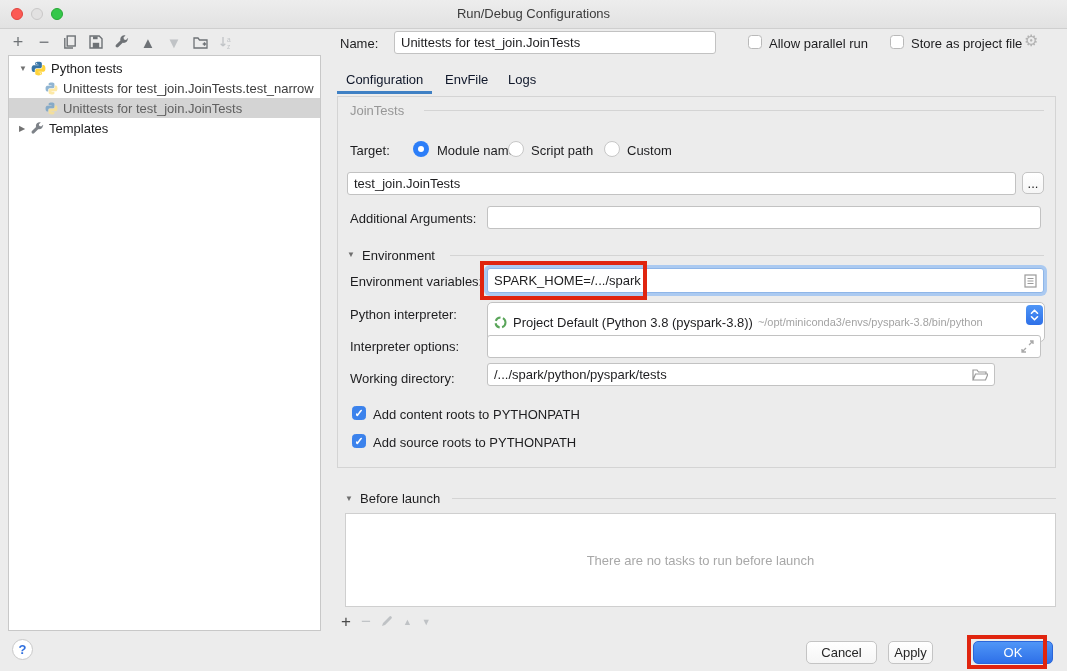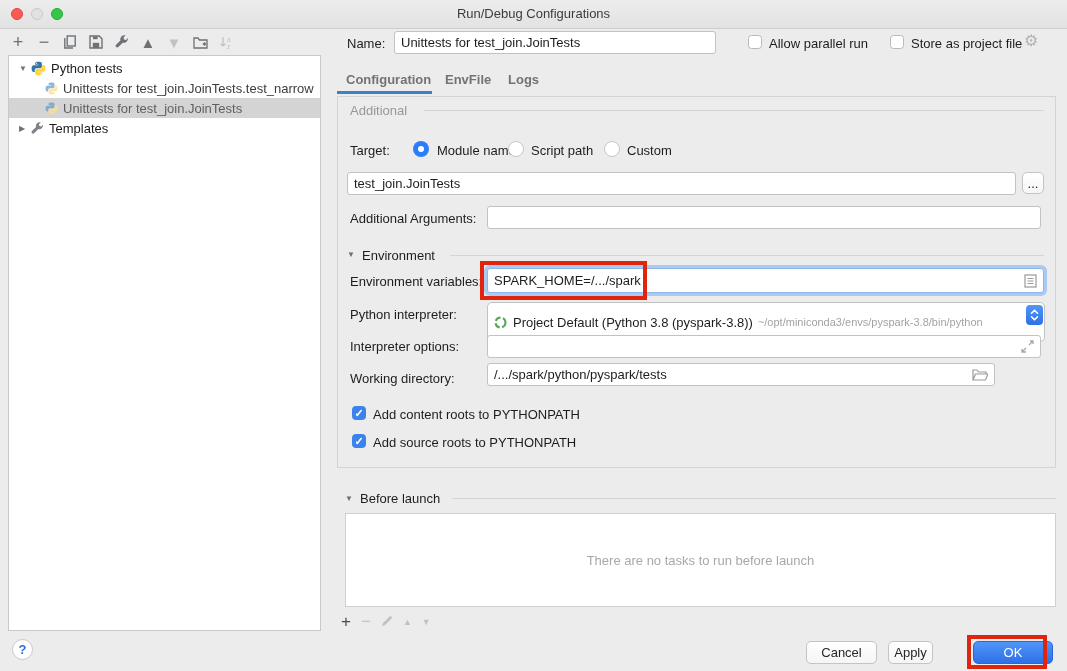--- a/index.html
+++ b/index.html
@@ -42,21 +42,21 @@
          justify-content:center;font-size:11px;font-weight:bold;line-height:1;}
   .radio{width:16px;height:16px;border-radius:50%;box-sizing:border-box;}
   .radio-on{background:#2c7ef8;display:flex;align-items:center;justify-content:center;}
   .radio-on i{width:6px;height:6px;background:#fff;border-radius:50%;}
   .radio-off{background:#fff;border:1px solid #c7c7c7;}
   .hline{height:1px;background:#d4d4d4;}
   .panel{left:337px;top:96px;width:719px;height:372px;border:1px solid #d4d4d4;box-sizing:border-box;}
   .grouplab{color:#979797;}
   .sect-tri{color:#6f6f6f;font-size:8px;}
   .graytext{color:#a3a3a3;}
-  .tab{color:#737373;font-weight:bold;}
+  .tab{color:#0f172a;}
   .tabline{background:#3f80c4;height:3px;}
   .annot{border:4px solid #e0250f;box-sizing:border-box;pointer-events:none;z-index:50;}
   .emptymsg{color:#a8a8a8;}
   .fieldicon{margin-left:auto;display:flex;flex:none;}
   .focusring{box-shadow:0 0 0 3px #abcaf1;border-color:#8fb6e8;}
   .stepper{position:absolute;right:1px;top:2px;width:17px;height:20px;border-radius:4px;
            background:linear-gradient(#4f96f7,#2e70e8);display:flex;flex-direction:column;
            align-items:center;justify-content:center;gap:1px;}
   .help{width:21px;height:21px;border-radius:50%;background:#fff;border:1px solid #c9c9c9;
         box-sizing:border-box;display:flex;align-items:center;justify-content:center;
@@ -146,36 +146,36 @@
     <span class="arrow">▶</span>
     <span class="ticon">
       <svg width="13" height="13" viewBox="0 0 16 16">
           <path fill="#7d8288" d="M15 4.6c0-.4-.1-.9-.2-1.3l-2.3 2.3-2.2-.6-.6-2.2L12 .5c-.4-.1-.9-.2-1.3-.2C8.1.3 6 2.4 6 5c0 .4.1.8.2 1.2l-5 5c-.7.7-.7 1.9 0 2.6.7.7 1.9.7 2.6 0l5-5c.4.1.8.2 1.2.2 2.6 0 4.7-2.1 4.7-4.7z"></path>
         </svg>
     </span>
     <span class="bold">Templates</span>
   </div>
 </div>
 
-<span class="abs label" style="left:347px;top:36px;text-align:right;">Name:</span>
+<span class="abs label" style="left:340px;top:36px;text-align:right;">Name:</span>
 <div class="abs field" style="left:394px;top:31px;width:322px;">Unittests for test_join.JoinTests</div>
 
 <span class="abs cb" style="left:748px;top:35px;"></span>
 <span class="abs label" style="left:769px;top:36px;">Allow parallel run</span>
 <span class="abs cb" style="left:890px;top:35px;"></span>
 <span class="abs label" style="left:911px;top:36px;">Store as project file</span>
 <span class="abs" style="left:1024px;top:31px;color:#b3b3b3;font-size:16px;">⚙</span>
 
 <span class="abs tab" style="left:346px;top:72px;">Configuration</span>
 <span class="abs tab" style="left:445px;top:72px;">EnvFile</span>
 <span class="abs tab" style="left:508px;top:72px;">Logs</span>
 <div class="abs tabline" style="left:337px;top:91px;width:95px;"></div>
 
 <div class="abs panel"></div>
-<span class="abs grouplab" style="left:350px;top:103px;">Additional</span>
+<span class="abs grouplab" style="left:350px;top:103px;">JoinTests</span>
 <div class="abs hline" style="left:424px;top:110px;width:620px;"></div>
 
 <span class="abs label" style="left:350px;top:143px;">Target:</span>
 <span class="abs radio radio-on" style="left:413px;top:141px;">
     <i></i>
   </span>
 <span class="abs label" style="left:437px;top:143px;">Module name</span>
 <span class="abs radio radio-off" style="left:508px;top:141px;"></span>
 <span class="abs label" style="left:531px;top:143px;">Script path</span>
 <span class="abs radio radio-off" style="left:604px;top:141px;"></span>

